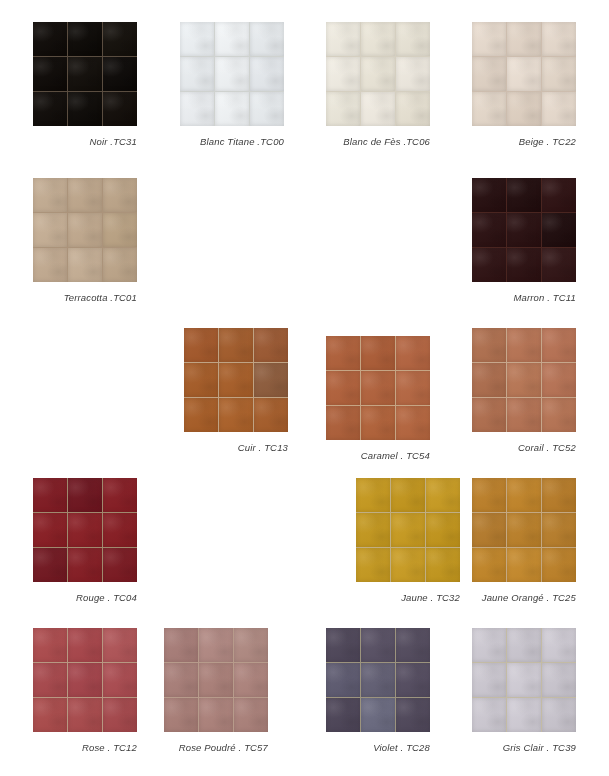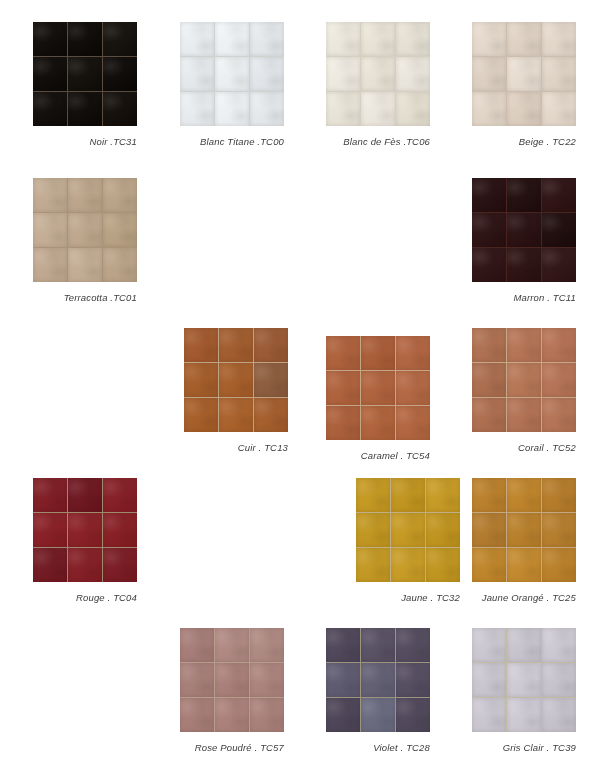--- a/index.html
+++ b/index.html
@@ -244,21 +244,35 @@
         <div class="tile" style="background: rgb(184, 124, 40);"></div>
         <div class="tile" style="background: rgb(181, 123, 44);"></div>
         <div class="tile" style="background: rgb(187, 128, 41);"></div>
         <div class="tile" style="background: rgb(184, 126, 43);"></div>
         <div class="tile" style="background: rgb(194, 134, 40);"></div>
         <div class="tile" style="background: rgb(198, 138, 44);"></div>
         <div class="tile" style="background: rgb(189, 129, 40);"></div>
       </div>
       <div class="swatch-label">Jaune Orangé . TC25</div>
     </div>
-    <div class="swatch-cell" style="left: 180px; top: 628px;">
+    <div class="swatch-cell" style="left: 33px; top: 628px;">
+      <div class="tile-grid" style="background: rgb(184, 152, 130);">
+        <div class="tile" style="background: rgb(173, 75, 77);"></div>
+        <div class="tile" style="background: rgb(168, 69, 74);"></div>
+        <div class="tile" style="background: rgb(176, 84, 87);"></div>
+        <div class="tile" style="background: rgb(168, 72, 76);"></div>
+        <div class="tile" style="background: rgb(164, 67, 74);"></div>
+        <div class="tile" style="background: rgb(171, 75, 80);"></div>
+        <div class="tile" style="background: rgb(171, 75, 75);"></div>
+        <div class="tile" style="background: rgb(169, 74, 76);"></div>
+        <div class="tile" style="background: rgb(165, 71, 75);"></div>
+      </div>
+      <div class="swatch-label">Rose . TC12</div>
+    </div>
+    <div class="swatch-cell" style="left: 164px; top: 628px;">
       <div class="tile-grid" style="background: rgb(183, 155, 139);">
         <div class="tile" style="background: rgb(168, 125, 120);"></div>
         <div class="tile" style="background: rgb(178, 137, 131);"></div>
         <div class="tile" style="background: rgb(176, 138, 130);"></div>
         <div class="tile" style="background: rgb(169, 127, 121);"></div>
         <div class="tile" style="background: rgb(171, 128, 121);"></div>
         <div class="tile" style="background: rgb(174, 132, 125);"></div>
         <div class="tile" style="background: rgb(169, 126, 119);"></div>
         <div class="tile" style="background: rgb(173, 130, 123);"></div>
         <div class="tile" style="background: rgb(171, 129, 122);"></div>

